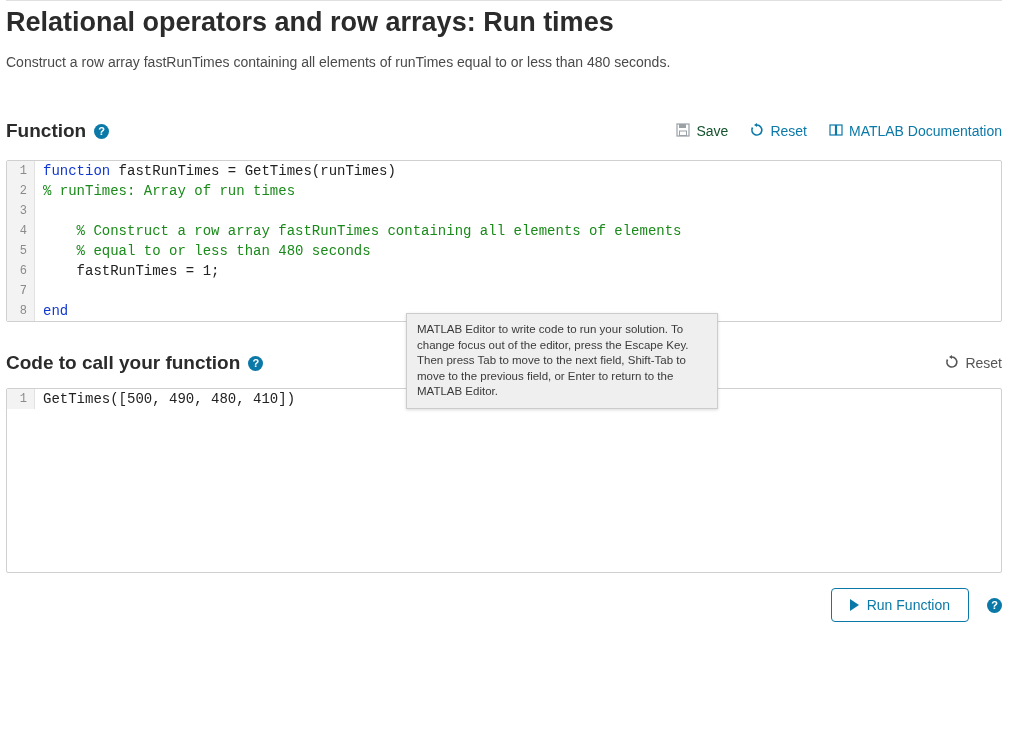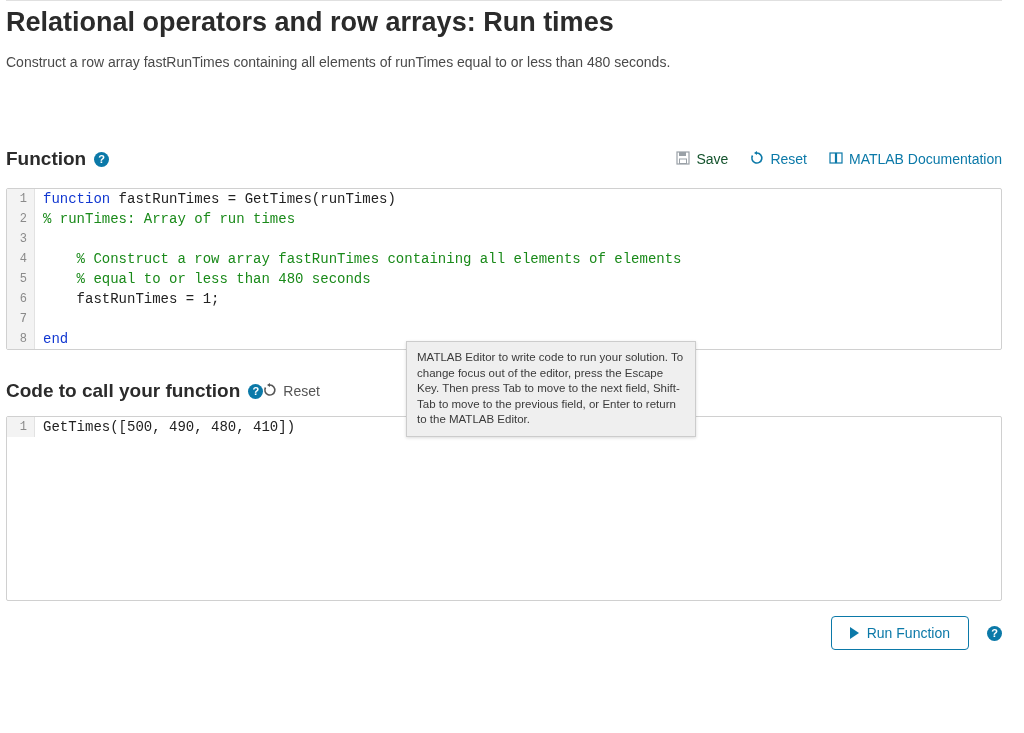--- a/index.html
+++ b/index.html
@@ -16,21 +16,21 @@
   }
   .page-title {
     font-size: 27px;
     font-weight: 700;
     color: #2b2b2b;
     margin: 6px 0 16px 0;
   }
   .instructions {
     font-size: 14px;
     color: #4a4a4a;
-    margin: 0 0 78px 0;
+    margin: 0 0 50px 0;
   }
   .section-header {
     display: flex;
     align-items: center;
     justify-content: space-between;
     margin-bottom: 18px;
   }
   .section-title-wrap {
     display: flex;
     align-items: center;
@@ -106,34 +106,35 @@
   .plain { color: #222; }
   .editor-top { margin-bottom: 14px; }
   .editor-bottom {
     min-height: 185px;
     margin-bottom: 15px;
   }
   .tooltip {
     position: absolute;
     top: 153px;
     left: 400px;
-    width: 290px;
+    width: 312px;
     background: #efefef;
     border: 1px solid #ccc;
     padding: 8px 10px;
     font-size: 11.5px;
     color: #3a3a3a;
     line-height: 1.35;
     box-shadow: 0 1px 3px rgba(0,0,0,0.15);
     font-family: "Helvetica Neue", Helvetica, Arial, sans-serif;
     z-index: 10;
   }
   .section2-header {
     display: flex;
     align-items: center;
+    justify-content: space-between;
     margin: 30px 0 14px 0;
   }
   .reset-solo {
     display: inline-flex;
     align-items: center;
     gap: 6px;
     color: #555;
     font-size: 14px;
     cursor: pointer;
   }

